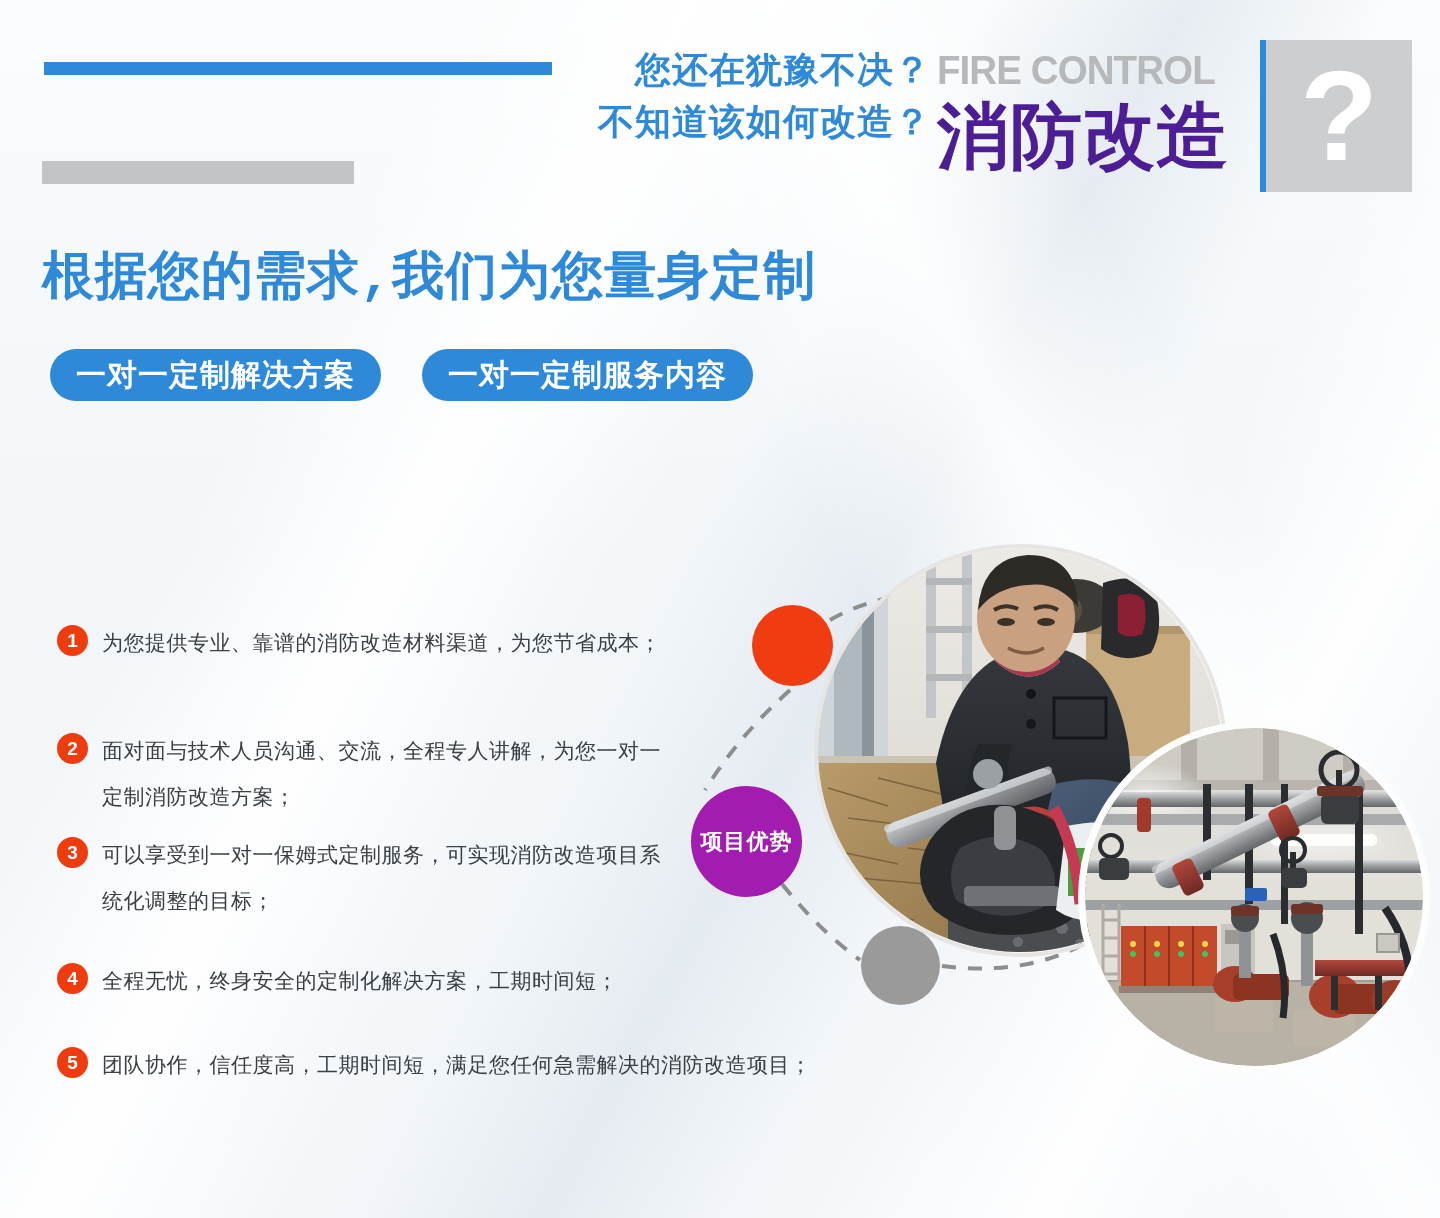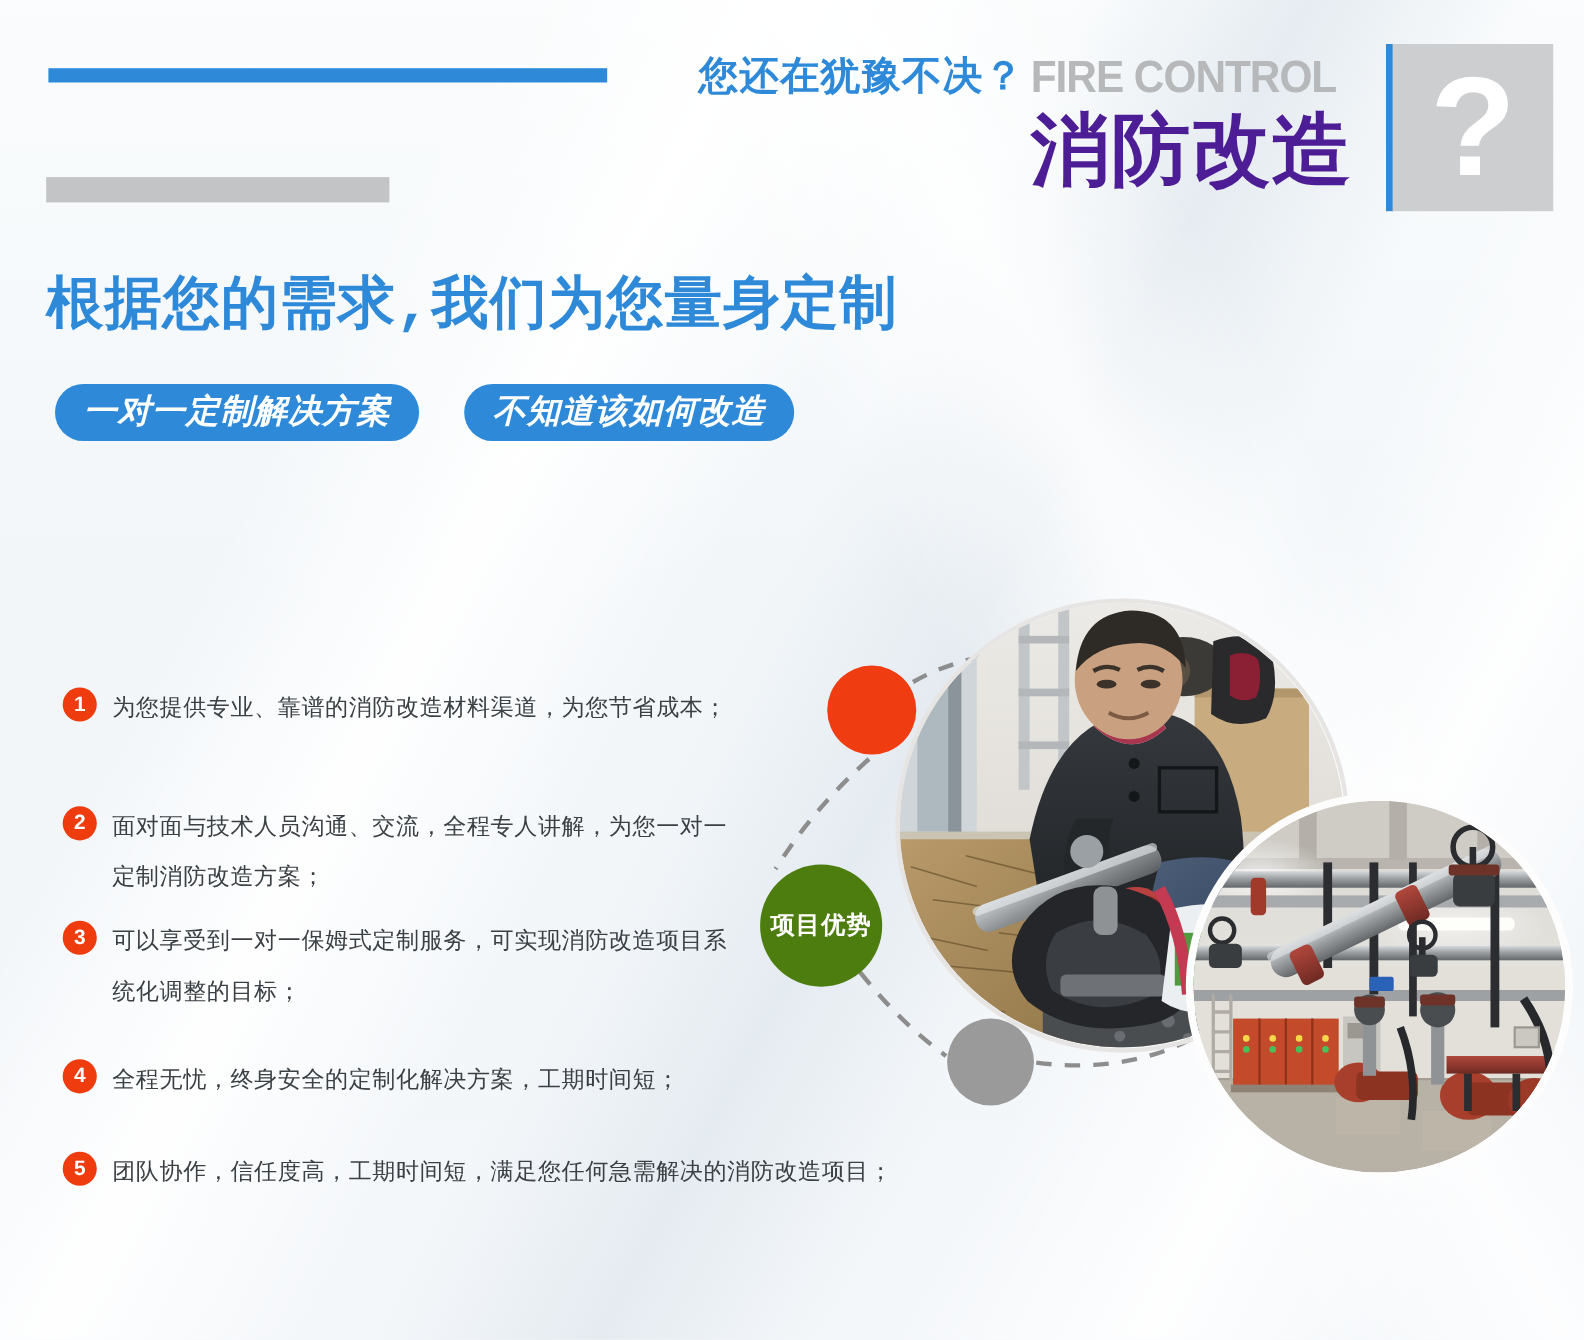--- a/index.html
+++ b/index.html
@@ -50,21 +50,21 @@
      font-family:"Liberation Sans",sans-serif;}
 
   
   .headline{position:absolute;left:42px;top:248px;color:#2e8ad8;font-size:52px;font-weight:bold;
      letter-spacing:1px;white-space:nowrap;line-height:64px;
      font-family:Liberation Mono, monospace;}
 
   .pills{position:absolute;left:50px;top:349px;display:flex;gap:41px;}
   .pill{background:#2e8ad8;color:#fff;border-radius:26px;height:52px;line-height:52px;
      padding:0 26px;font-size:30px;font-weight:bold;letter-spacing:1px;white-space:nowrap;
-     font-family:"DejaVu Sans","Liberation Sans",sans-serif;box-sizing:border-box;font-style:italic;}
+     font-family:"DejaVu Sans","Liberation Sans",sans-serif;box-sizing:border-box;}
 
   
   .list{position:absolute;left:57px;top:620px;width:660px;}
   .li{display:flex;align-items:flex-start;}
   .li .num{flex:0 0 auto;width:31px;height:31px;border-radius:50%;background:#ee3c0e;color:#fff;
      font-size:19px;font-weight:bold;line-height:31px;text-align:center;margin-top:5px;
      font-family:"Liberation Sans",sans-serif;}
   .li .txt{margin-left:14px;color:#3b4044;font-size:21px;line-height:46px;letter-spacing:.5px;
      font-family:"DejaVu Sans","Liberation Sans",sans-serif;}
   .li1{position:absolute;left:0;top:0;width:620px;}
@@ -73,21 +73,21 @@
   .li4{position:absolute;left:0;top:338px;width:760px;}
   .li4 .txt,.li5 .txt{white-space:nowrap;}
   .li5{position:absolute;left:0;top:422px;width:1010px;}
   .dash-svg{position:absolute;left:0;top:0;}
 
   .c-orange{position:absolute;left:752px;top:605px;width:81px;height:81px;border-radius:50%;
      background:#f03c11;}
   .c-gray{position:absolute;left:861px;top:926px;width:79px;height:79px;border-radius:50%;
      background:#9a9a9a;}
   .c-blue{position:absolute;left:691px;top:786px;width:111px;height:111px;border-radius:50%;
-     background:#4d7c0f;color:#fff;font-size:22px;font-weight:bold;line-height:111px;
+     background:#a21caf;color:#fff;font-size:22px;font-weight:bold;line-height:111px;
      text-align:center;letter-spacing:1px;
      font-family:"DejaVu Sans","Liberation Sans",sans-serif;}
 
   
   .photo{position:absolute;border-radius:50%;overflow:hidden;}
   .photo-a{left:818px;top:548px;width:405px;height:405px;box-shadow:0 0 0 4px #e7e5e3;}
   .photo-b{left:1085px;top:728px;width:338px;height:338px;box-shadow:0 0 0 7px #fdfdfd;}
   .ph-svg{display:block;width:100%;height:100%;}
 </style>
 </head>
@@ -99,36 +99,37 @@
   <div class="bg-streak"></div>
   <div class="bg-streak2"></div>
 
   <div class="header">
 
     <div class="rule-blue"></div>
     <div class="rule-gray"></div>
 
     <div class="hdr-cn">
       <span class="l1">您还在犹豫不决？</span>
+      <span class="l2">不知道该如何改造？</span>
     </div>
 
 
     <div class="hdr-fire">FIRE CONTROL</div>
     <div class="hdr-xfgz">消防改造</div>
 
     <div class="qbar"></div>
     <div class="qbox"></div>
     <div class="qmark">?</div>
   </div>
 
   <div class="headline">根据您的需求,我们为您量身定制</div>
 
   <div class="pills">
     <div class="pill">一对一定制解决方案</div>
-    <div class="pill">不知道该如何改造</div>
+    <div class="pill">一对一定制服务内容</div>
   </div>
 
   <div class="list">
 
     <div class="li li1">
       <div class="num">1</div>
       <div class="txt">为您提供专业、靠谱的消防改造材料渠道，为您节省成本；</div>
     </div>
 
     <div class="li li2">

